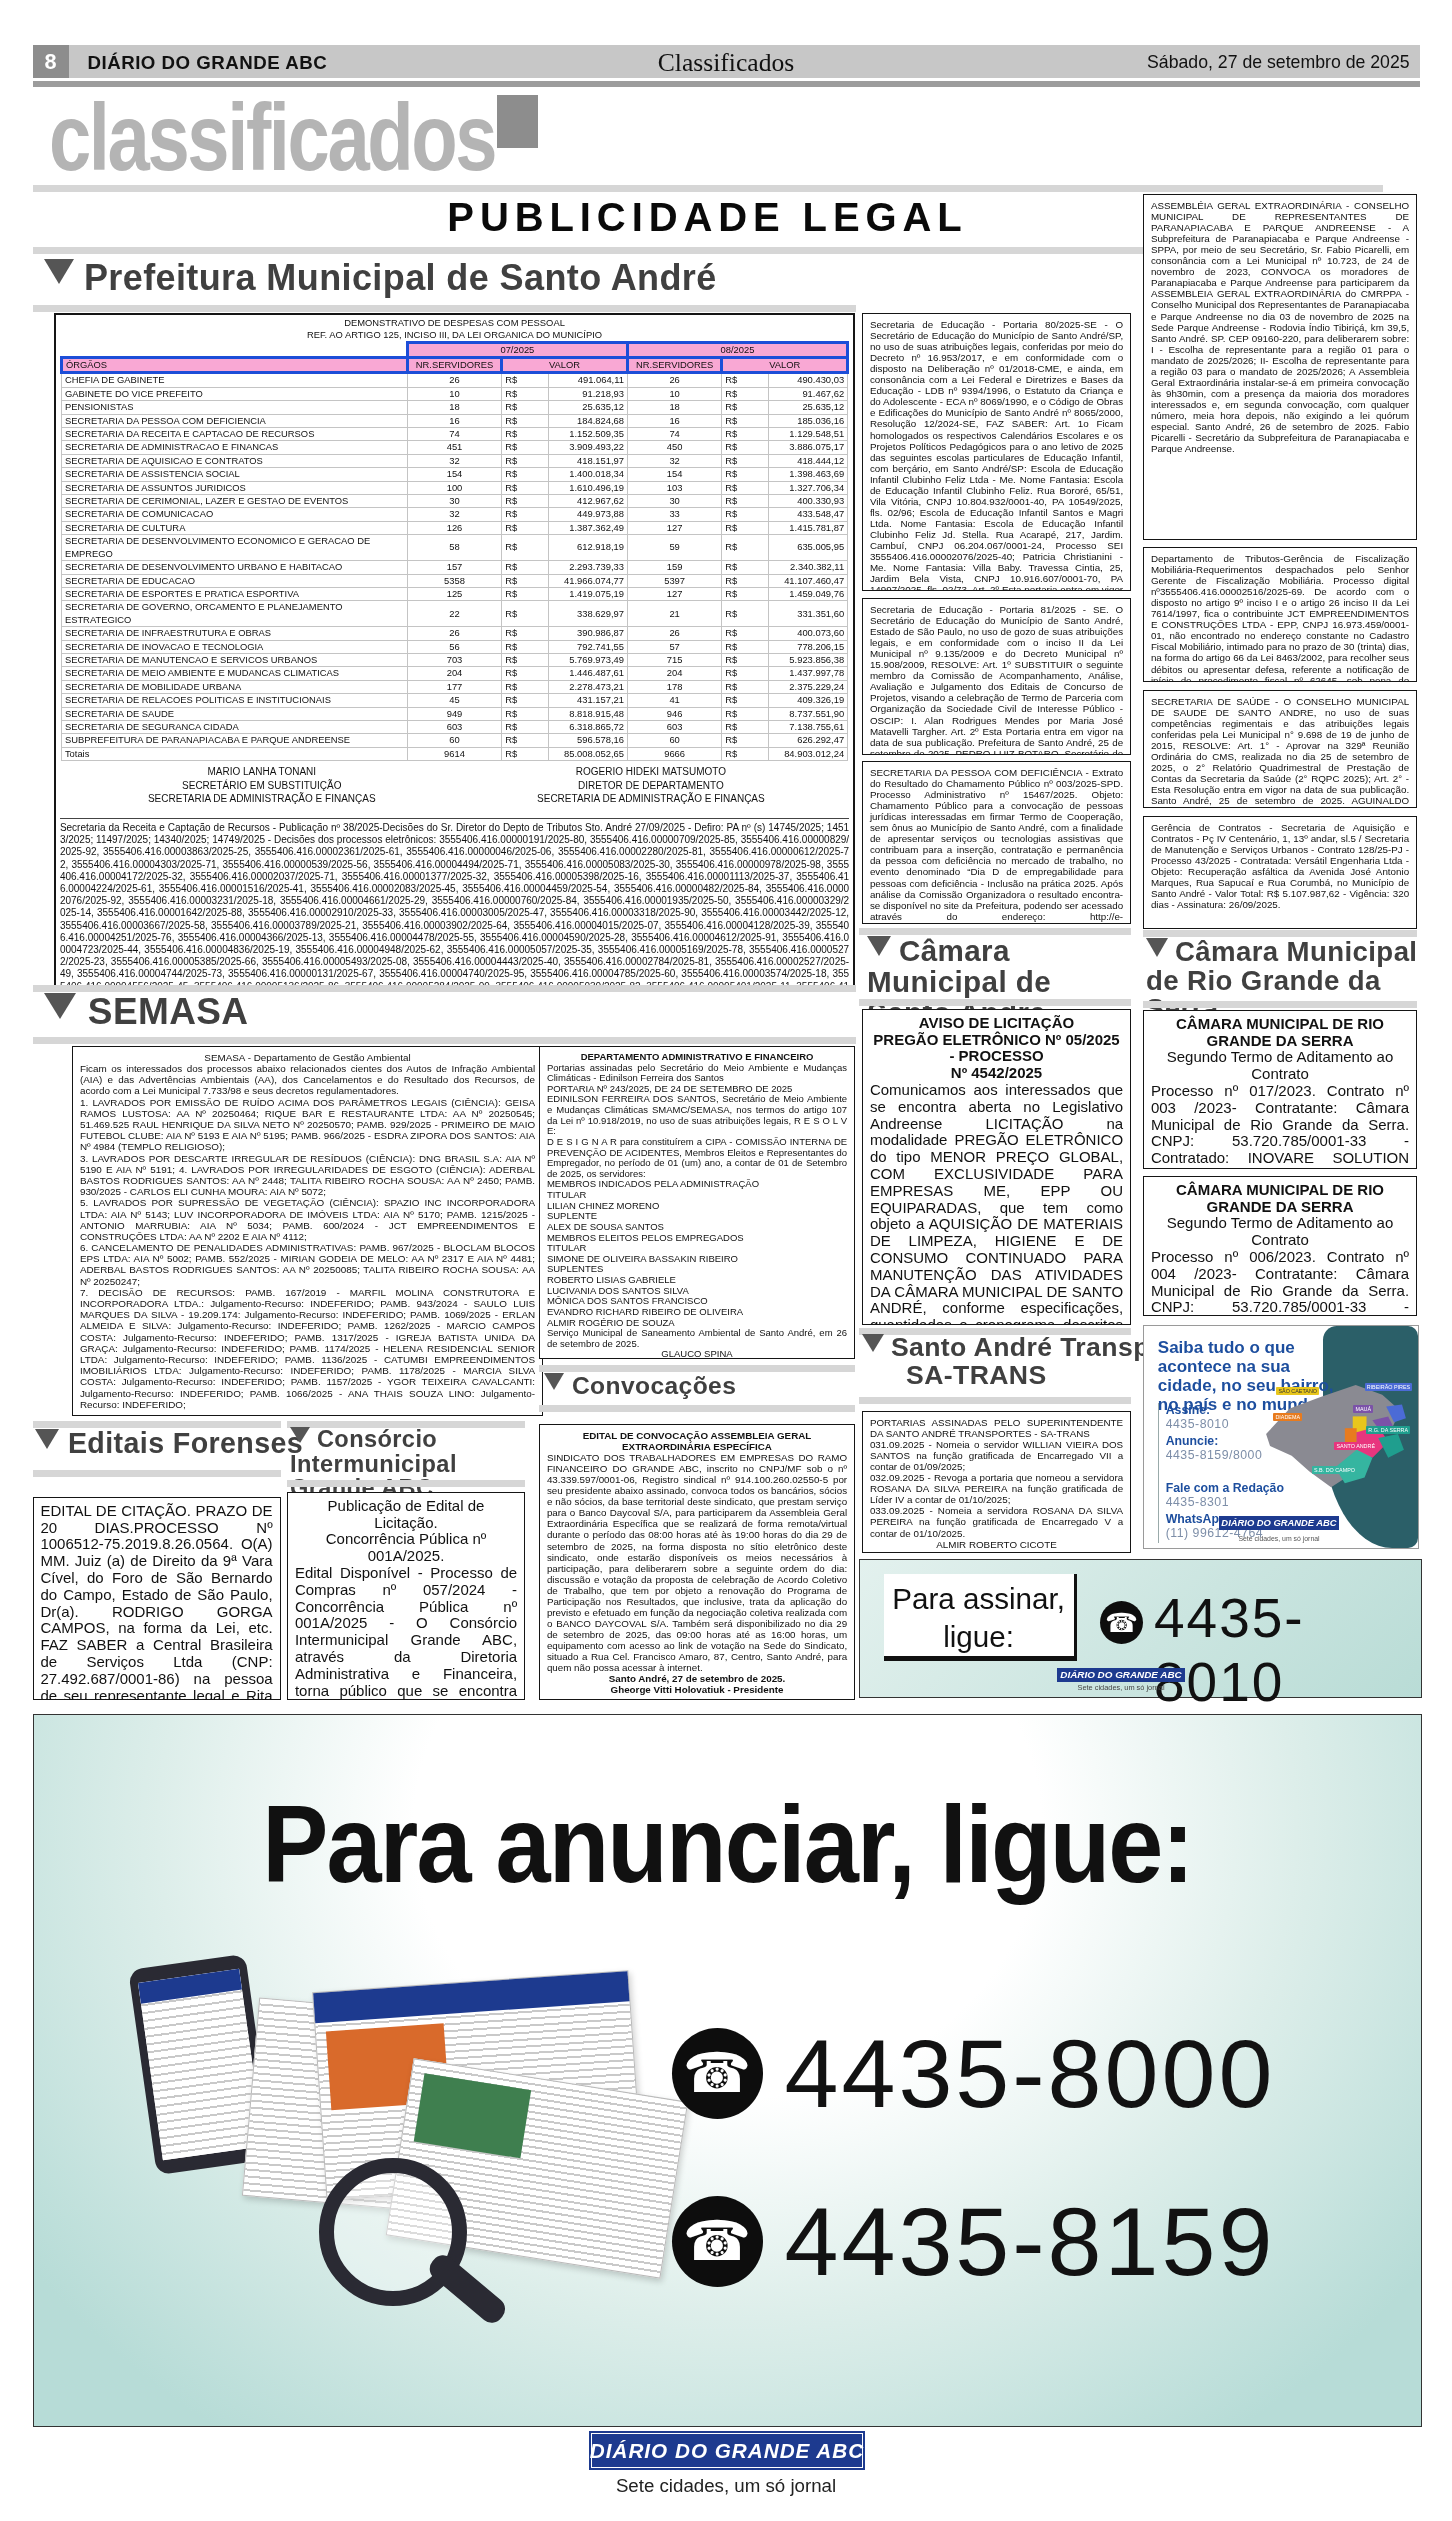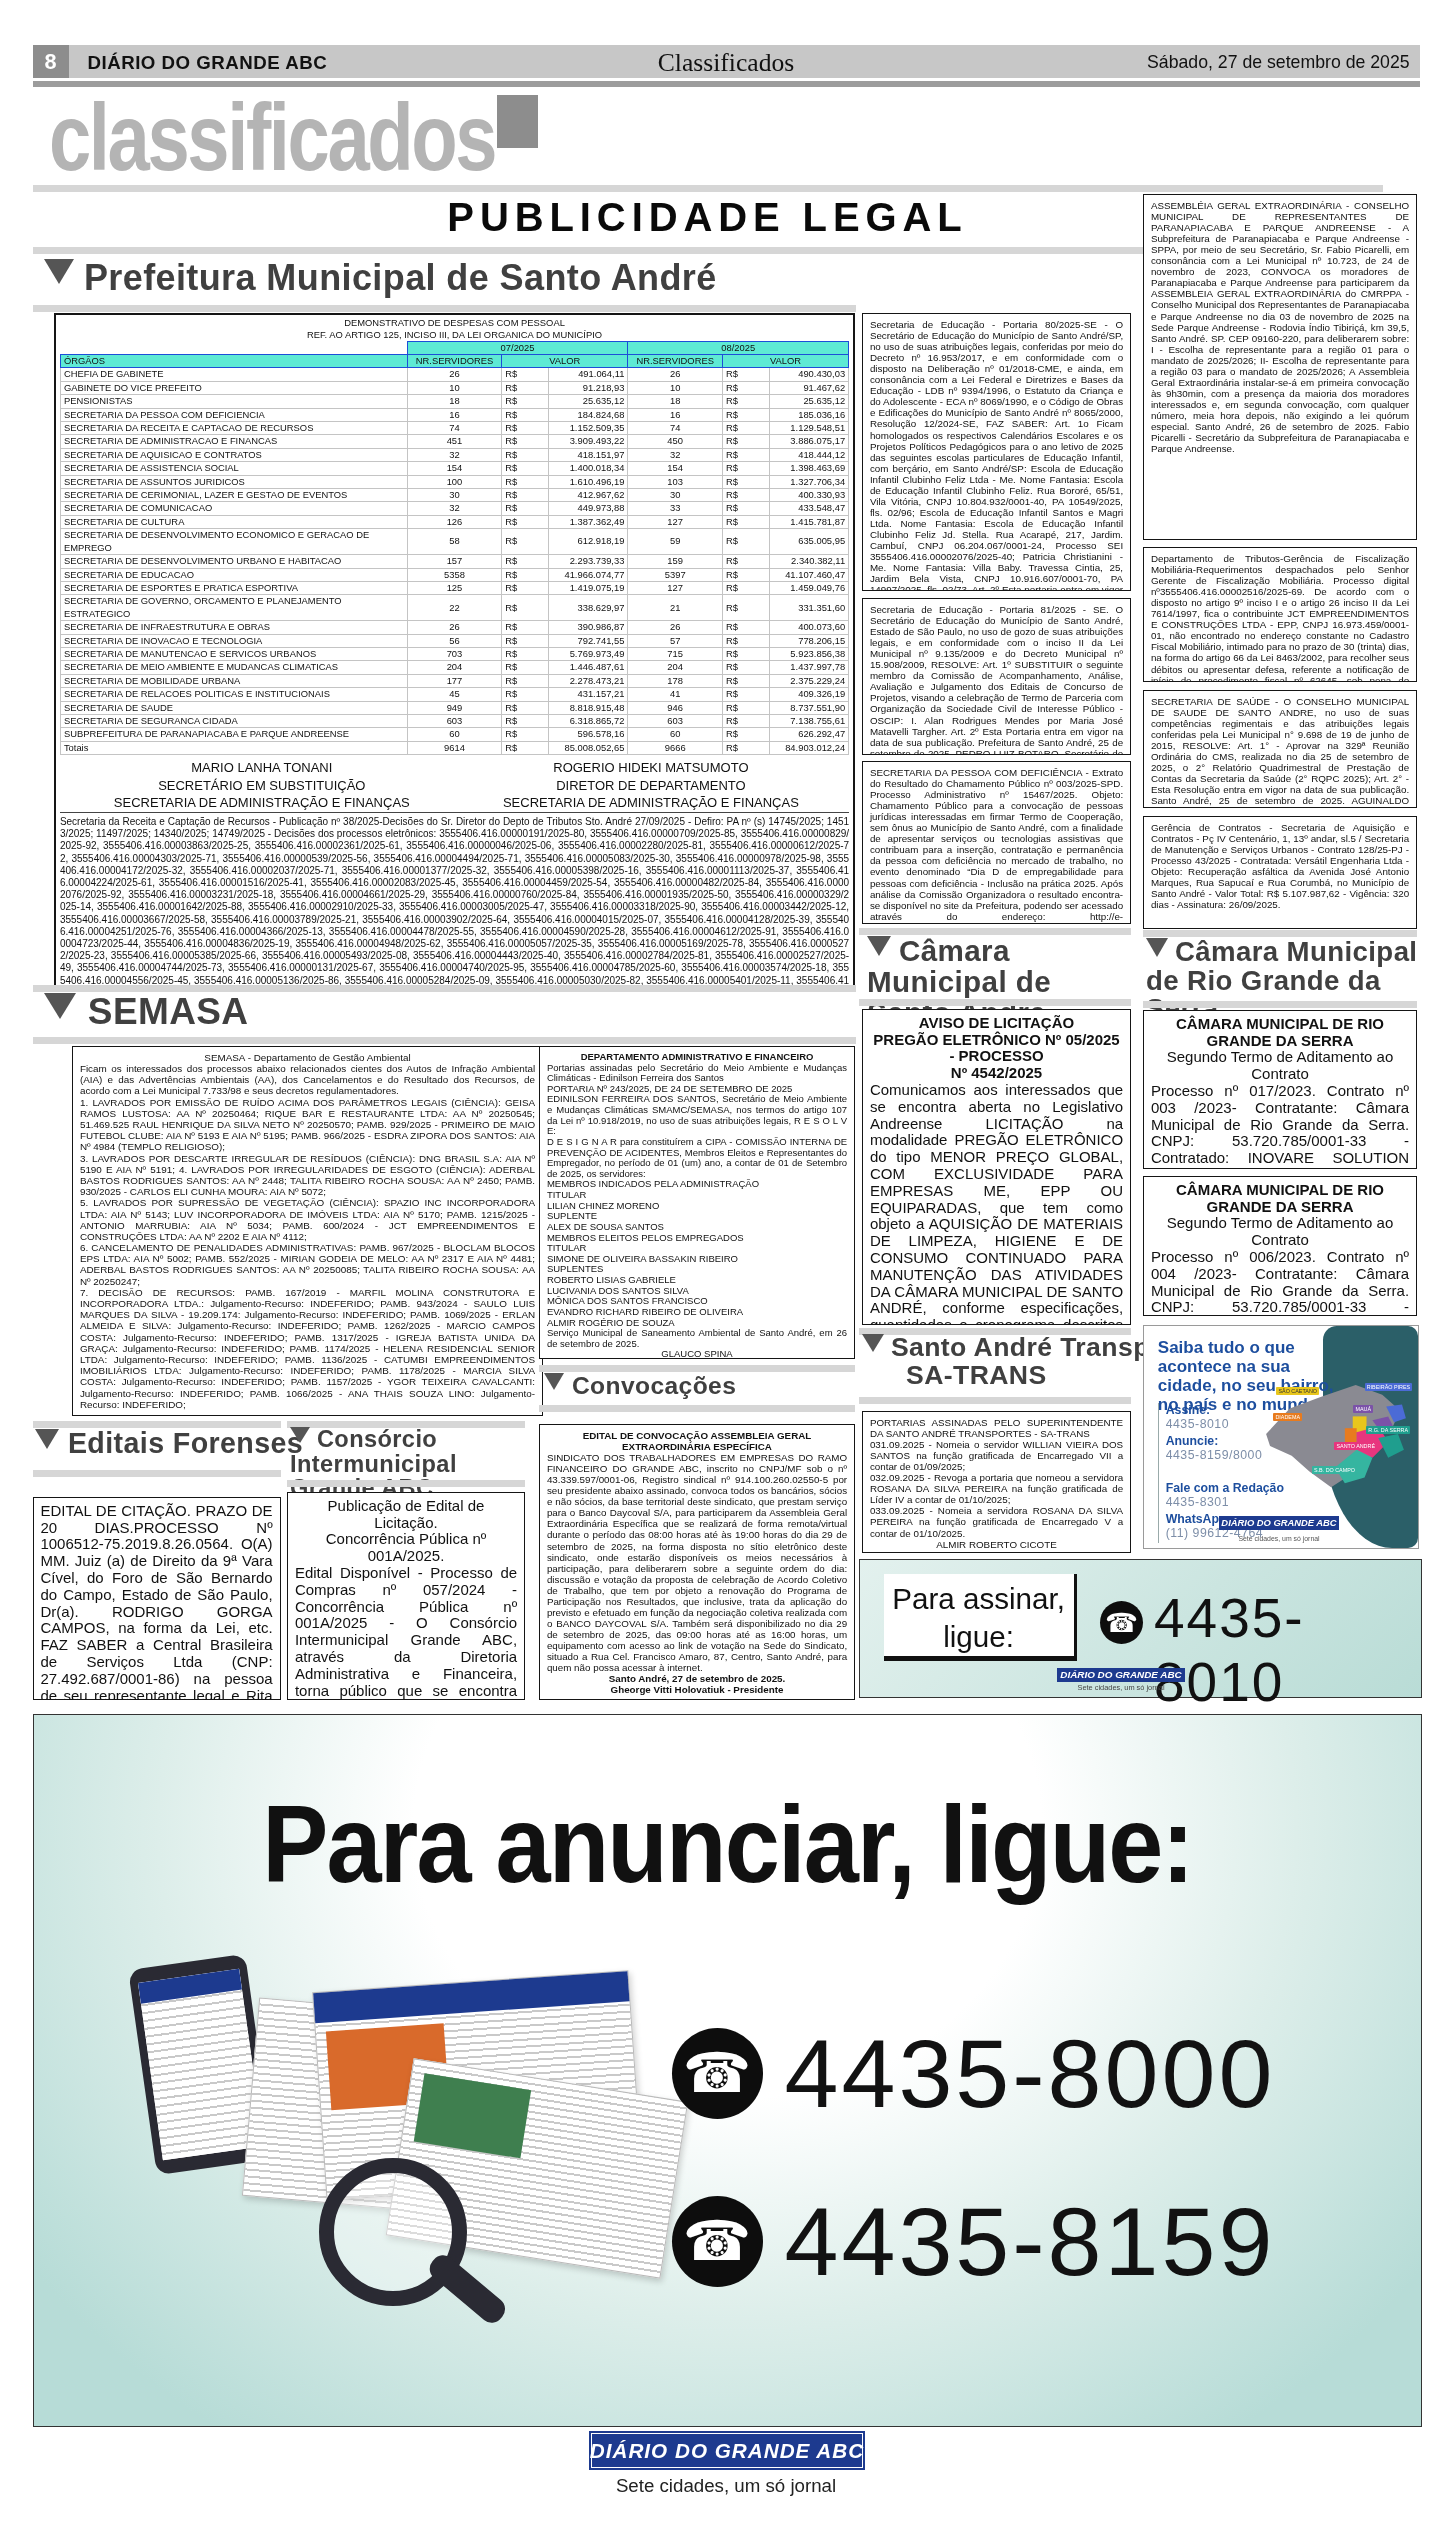--- a/index.html
+++ b/index.html
@@ -26,27 +26,27 @@
   #masthead{left:49px;top:83px;font-size:95px;font-weight:bold;color:#b4b4b4;
             letter-spacing:-3px;transform:scaleX(.8);transform-origin:left top;white-space:nowrap;}
   #mastbox{left:497px;top:95px;width:41px;height:53px;background:#8d8d8d;}
   
   #banner{left:32.5px;top:195px;width:1350px;text-align:center;font-size:40px;font-weight:bold;
           letter-spacing:5.9px;color:#0a0a0a;}
   
   #preftable{width:100%;border-collapse:collapse;font-size:9.4px;}
   #preftable td,#preftable th{padding:0 3px;line-height:12.4px;font-weight:normal;}
   #preftable .tl{text-align:center;line-height:11.8px;}
-  #preftable .hdr td{background:#5eead4;border:1px solid #1d4ed8;text-align:center;}
+  #preftable .hdr td{background:#f9a8d4;border:3px solid #1d4ed8;text-align:center;}
   #preftable tbody td{border:1px solid #c4c4c4;border-top:0.5px solid #cfcfcf;}
   #preftable td.num{text-align:center;}
   #preftable td.val{text-align:right;}
   #preftable td.rs{text-align:left;width:33px;}
   #preftable tr.tot td{font-weight:normal;border-top:1.4px solid #555;}
-  .signb{position:absolute;width:384px;text-align:center;font-size:13px;line-height:1.35;}
+  .signb{position:absolute;width:384px;text-align:center;font-size:10px;line-height:1.35;}
   #tinytext{font-size:10px;line-height:1.22;text-align:justify;word-break:break-all;}
   
   .n{font-size:9.8px;line-height:1.13;text-align:justify;}
   .n2{font-size:15px;line-height:1.12;text-align:justify;}
   
   #promo{border:1px solid #9a9a9a;}
   #promoblob{position:absolute;right:0;top:0;width:95px;height:100%;background:#2b5f68;
              border-radius:13.8px 9.9px 9.9px 69px/13.8px 9.9px 9.9px 118px;}
   #promohl{position:absolute;left:13.8px;top:11.8px;width:187px;font-weight:bold;font-size:17px;
            line-height:1.12;color:#1d4e9e;}

